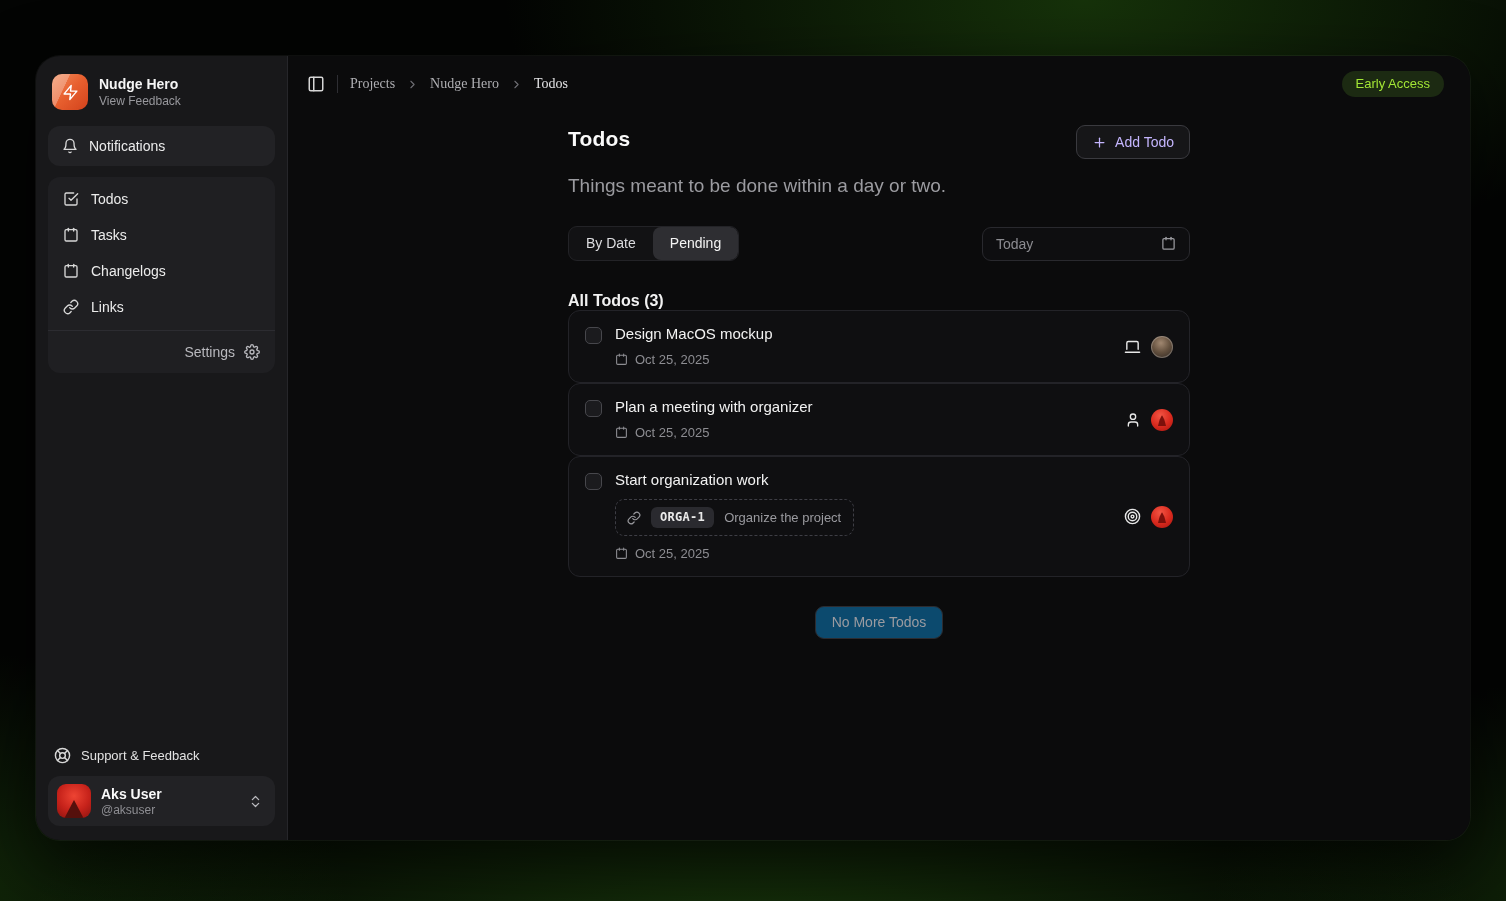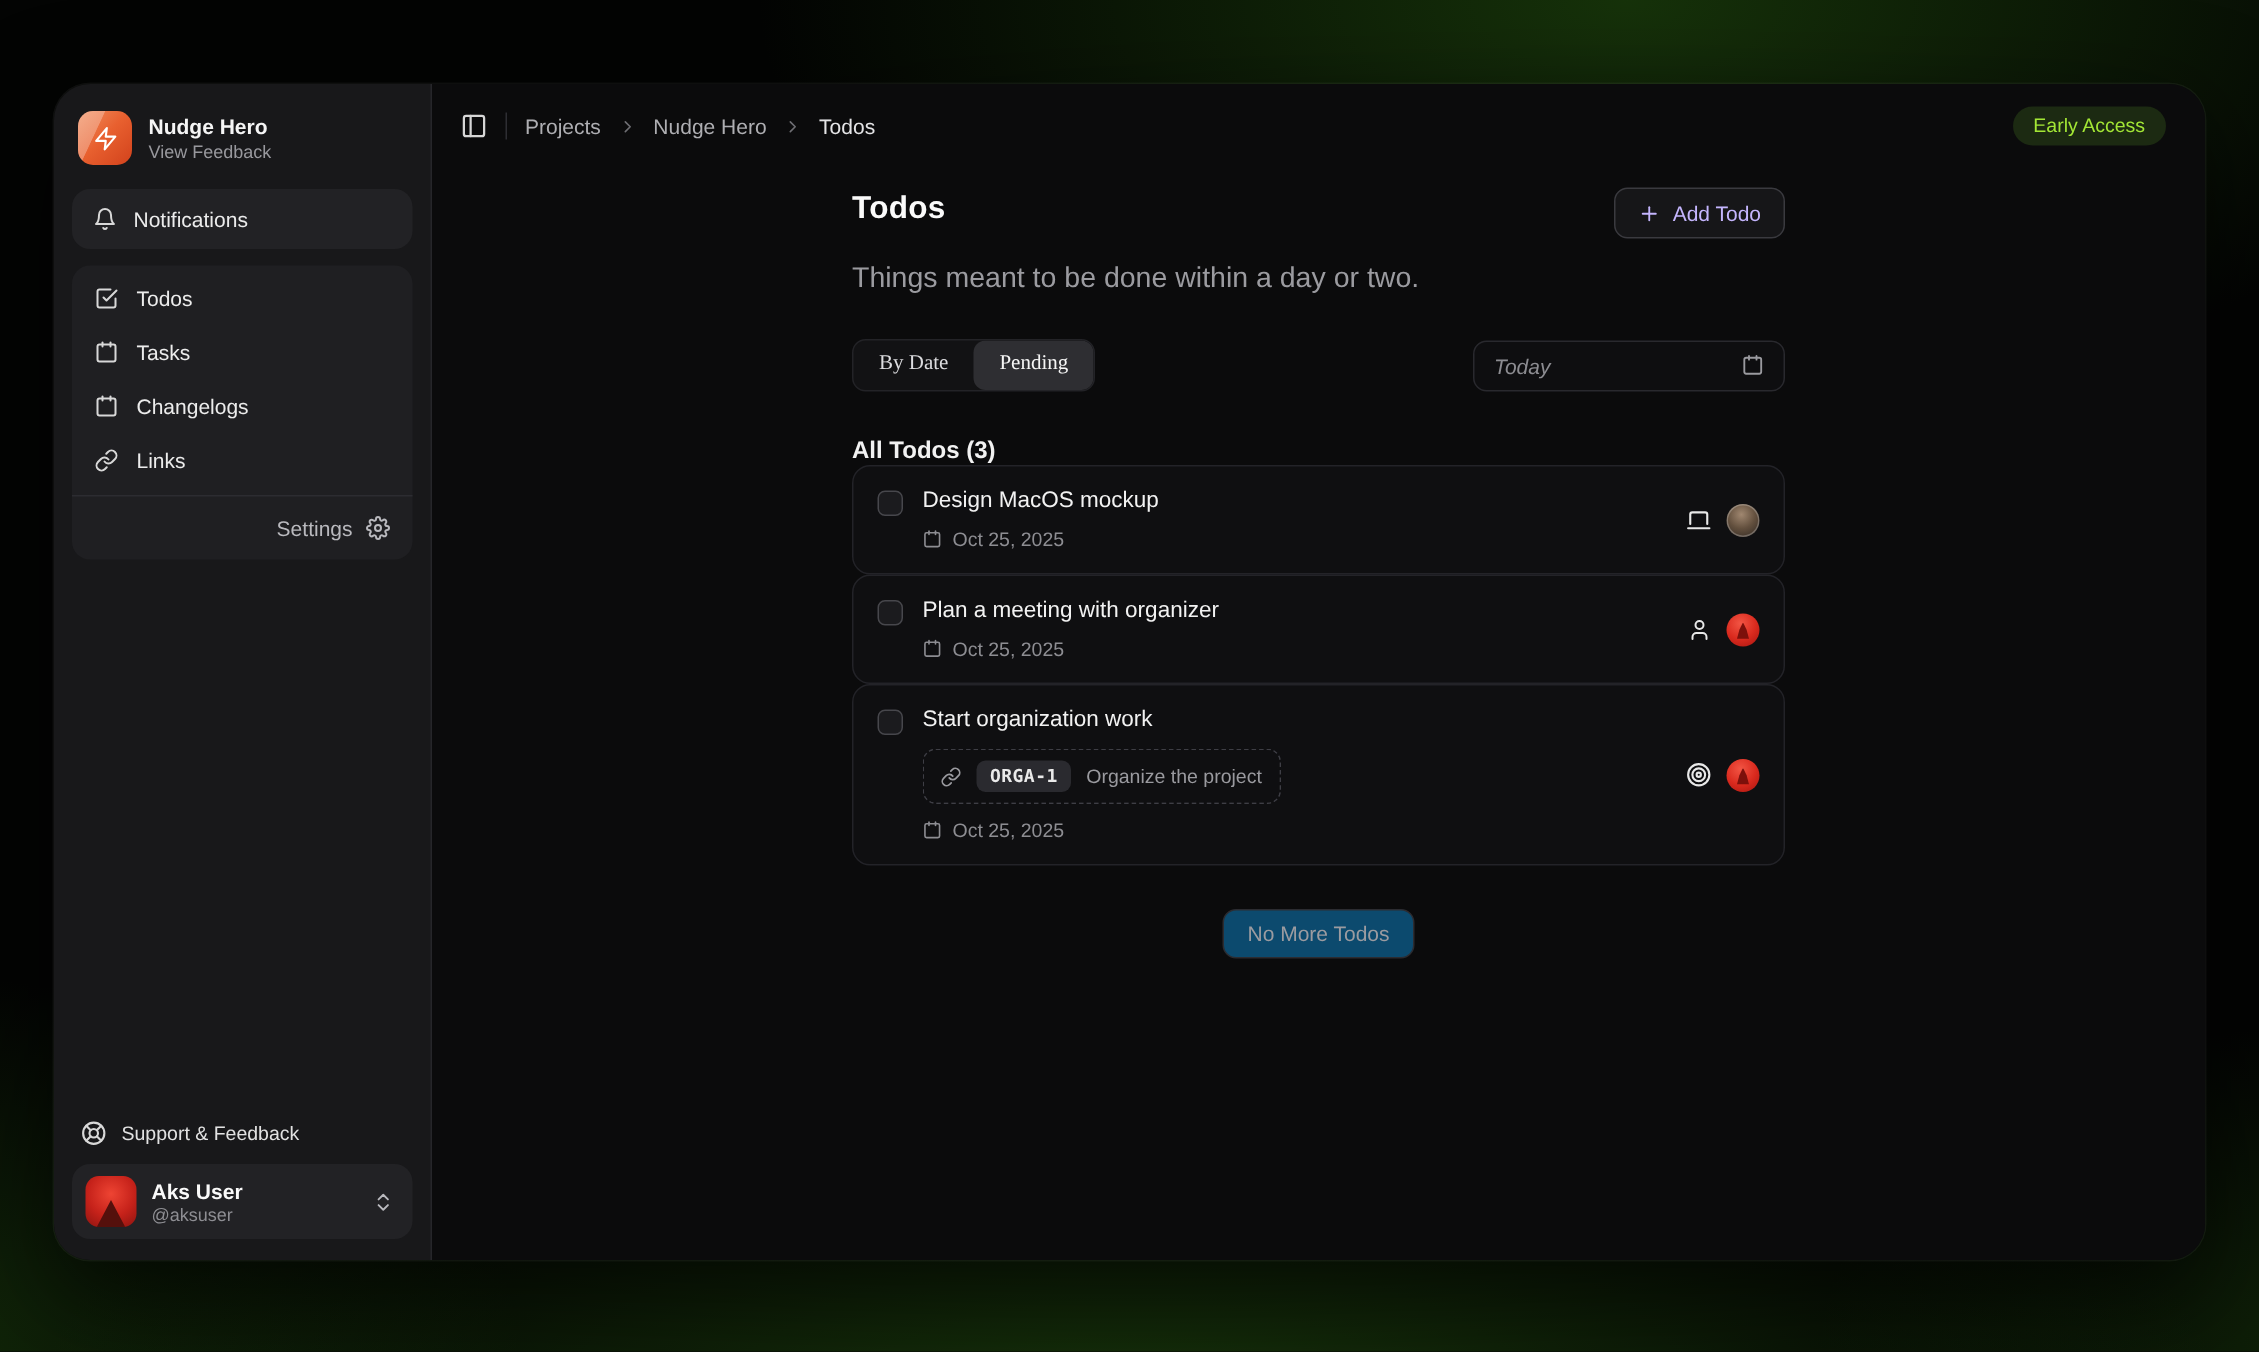--- a/index.html
+++ b/index.html
@@ -67,43 +67,43 @@
   .user-handle { font-size:12px; color:#8e8e93; margin-top:1px; }
 
   .icon-dim { color:#d8d8d8; }
   .icon-mut { color:#b9b9be; }
 
   
   .main { flex:1; display:flex; flex-direction:column; background:#0b0b0c; overflow:hidden; }
   .topbar { height:56px; flex:0 0 56px; display:flex; align-items:center; gap:12px; padding:0 26px 0 19px; }
   .panel-btn { color:#d6d6d6; cursor:pointer; display:flex; }
   .tb-divider { width:1px; height:18px; background:#2e2e33; }
-  .breadcrumb { display:flex; align-items:center; gap:11px; font-size:14px; }
+  .breadcrumb { display:flex; align-items:center; gap:11px; font-size:14px;font-family:Liberation Serif, serif; }
   .crumb { color:#aeaeb2; cursor:pointer; }
   .crumb.current { color:#e4e4e6; }
   .crumb-sep { color:#6e6e73; display:flex; }
   .badge-early { margin-left:auto; background:#1c2a12; color:#a3e635; font-size:13px;
     padding:5px 14px 6px; border-radius:999px; cursor:default; }
 
   .content { width:622px; margin:0 auto; padding-top:15px; }
   .title-row { display:flex; justify-content:space-between; align-items:flex-start; }
   .page-title { font-size:21px; font-weight:bold; color:#fafafa; letter-spacing:0.2px; }
   .page-subtitle { font-size:19px; color:#9b9ba0; margin-top:24px; }
   .add-btn { display:flex; align-items:flex-end; gap:8px; background:#161618;
     border:1px solid #3a3a3f; border-radius:9px; padding:8px 15px;
     font-size:14px; color:#c4b5fd; cursor:pointer; margin-top:-2px; }
 
   .toolbar { display:flex; justify-content:space-between; align-items:center; margin-top:29px; }
   .tabs { display:flex; align-items:stretch; background:#121214; border:1px solid #232327;
-    border-radius:9px; overflow:hidden;font-family:Liberation Serif, serif; }
+    border-radius:9px; overflow:hidden; }
   .tab { padding:8px 17px 9px; font-size:14px; color:#dcdcdf; cursor:pointer; }
   .tab.active { background:#2e2e32; border-radius:8px; color:#f5f5f5; }
   .date-input { width:208px; display:flex; align-items:center; justify-content:space-between;
     border:1px solid #29292e; border-radius:9px; padding:8px 13px; cursor:pointer; background:#0e0e10; }
-  .date-placeholder { font-size:14px; color:#8c8c91;font-style:italic; }
+  .date-placeholder { font-size:14px; color:#8c8c91; }
   .date-input .cal { color:#9a9a9f; }
 
   .list-heading { margin-top:31px; font-size:16px; font-weight:bold; color:#f2f2f2; }
 
   .todo-card { margin-top:0; background:#0f0f11; border:1px solid #232328;
     border-radius:12px; padding:14px 16px 15px; display:flex; gap:13px; cursor:pointer; }
   .todo-card:first-of-type { margin-top:14px; }
   .checkbox { width:17px; height:17px; border:1px solid #47474c; border-radius:5px;
     background:#1b1b1e; margin-top:2px; flex:0 0 17px; cursor:pointer; }
   .todo-body { flex:1; min-width:0; }

